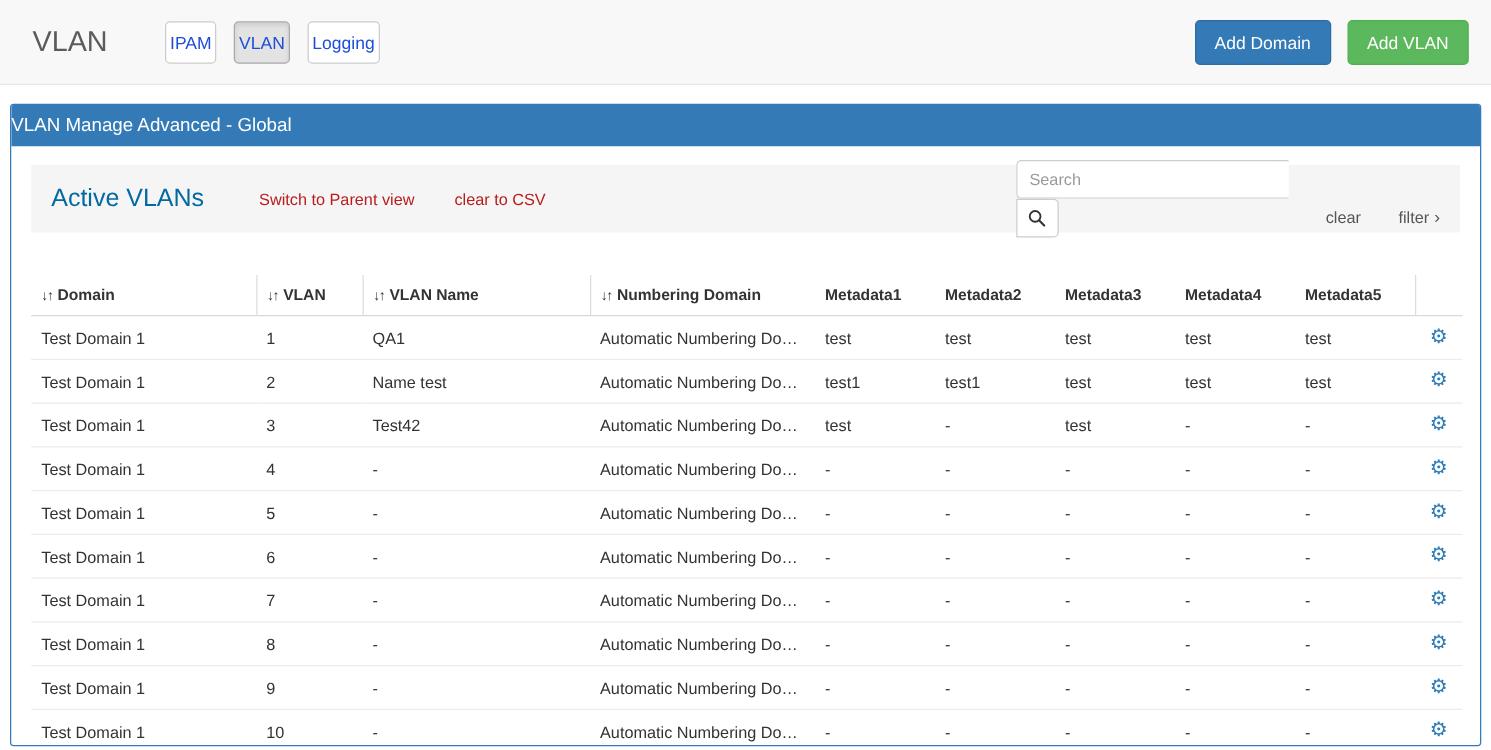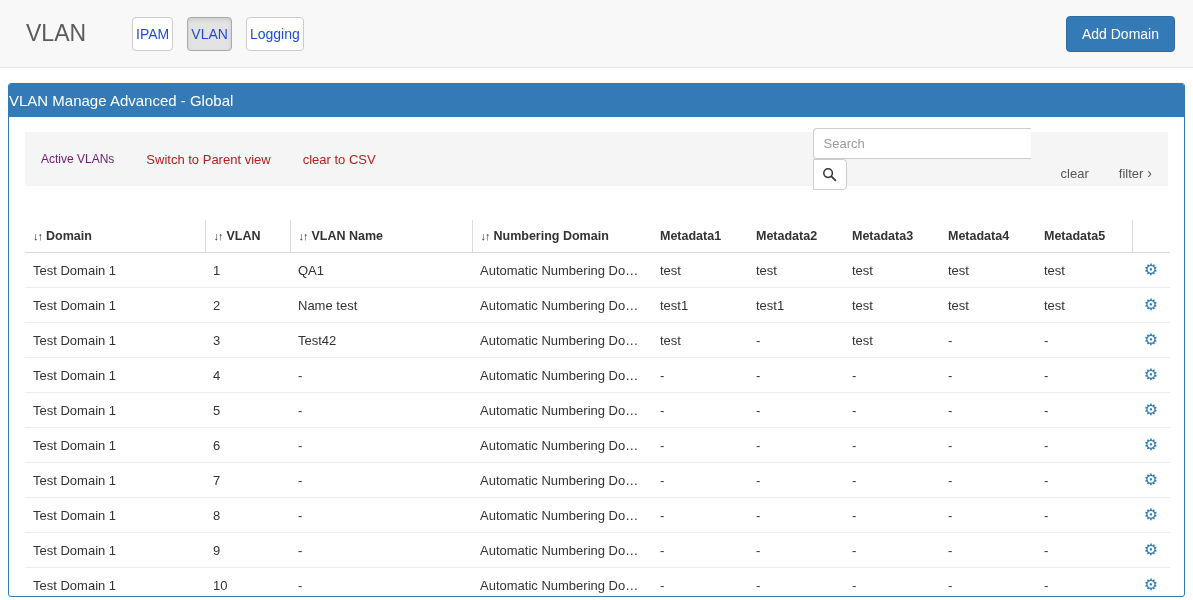--- a/index.html
+++ b/index.html
@@ -74,24 +74,24 @@
 
   
   .toolbar {
     background: #f5f5f5;
     height: 54px;
     display: flex;
     align-items: center;
     padding: 0 16px;
   }
   .toolbar-title {
-    font-size: 12px;
+    font-size: 20px;
     font-weight: normal;
-    color: #701a75;
-    margin-right: 32px;
+    color: #0369a1;
+    margin-right: 44px;
   }
   .toolbar-link {
     font-size: 13px;
     color: #b91c1c;
     text-decoration: none;
     margin-right: 32px;
     cursor: pointer;
   }
   .hamburger { display: inline-block; cursor: pointer; padding: 3px 2px; }
   .hamburger .bar {
@@ -172,20 +172,21 @@
 </head>
 <body>
 
 <div class="topbar">
   <div class="app-title">VLAN</div>
   <button class="nav-btn">IPAM</button>
   <button class="nav-btn active">VLAN</button>
   <button class="nav-btn">Logging</button>
   <div class="spacer"></div>
   <button class="btn btn-primary">Add Domain</button>
+  <button class="btn btn-success">Add VLAN</button>
 </div>
 
 <div class="panel">
   <div class="panel-heading">VLAN Manage Advanced - Global</div>
   <div class="panel-body">
 
     <div class="toolbar">
       <div class="toolbar-title">Active VLANs</div>
       <a class="toolbar-link">Switch to Parent view</a>
       <a class="toolbar-link">clear to CSV</a>

